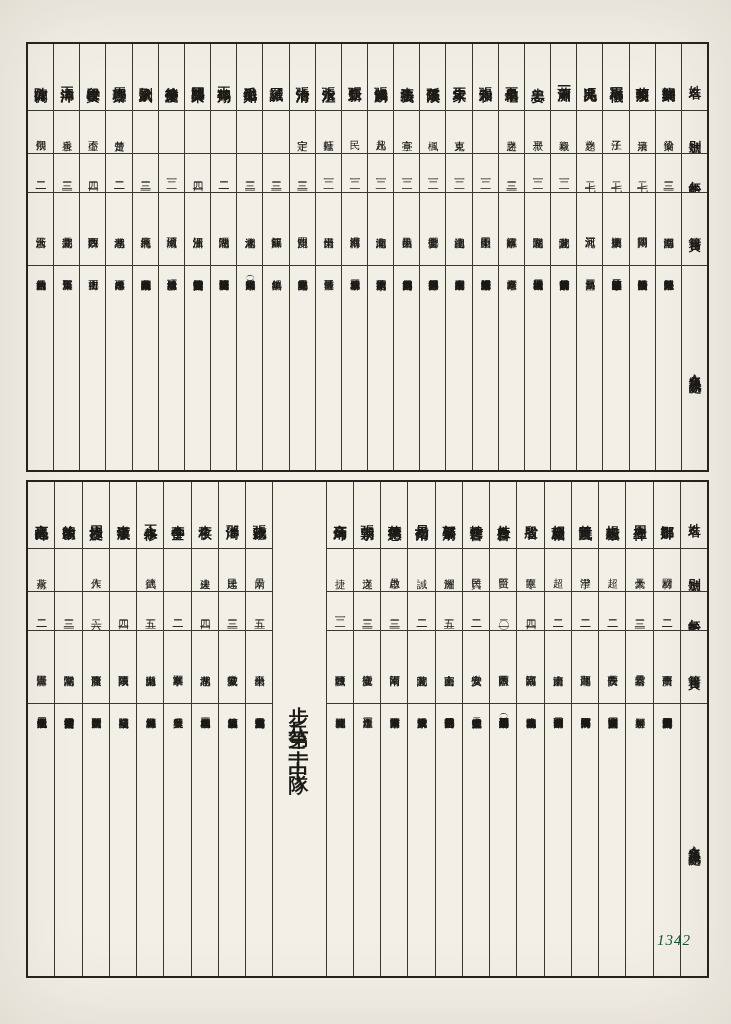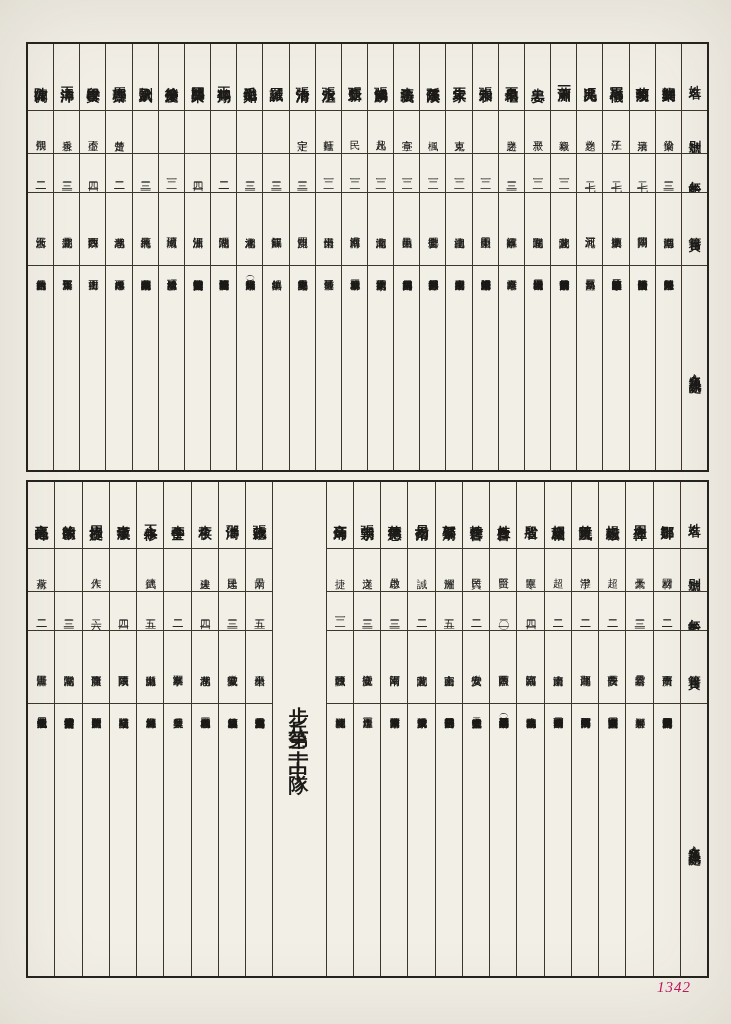--- a/index.html
+++ b/index.html
@@ -48,22 +48,22 @@
   .col.divider {
     flex:2 1 0;
     justify-content:center; align-items:center;
   }
   .divider-text {
     writing-mode:vertical-rl; text-orientation:upright;
     font-size:20px; font-weight:700; letter-spacing:11px;
   }
 
   .page-number {
-    position:absolute; right:40px; top:979px;
-    font-size:15px; font-style:italic; letter-spacing:1px; color:#be185d;
+    position:absolute; right:40px; top:932px;
+    font-size:15px; font-style:italic; letter-spacing:1px; color:#14532d;
   }
 </style>
 </head>
 <body>
 
 <div class="page">
 
   <div class="roster" id="table-top">
     <div class="col header">
       <div class="cell name">姓名</div>

